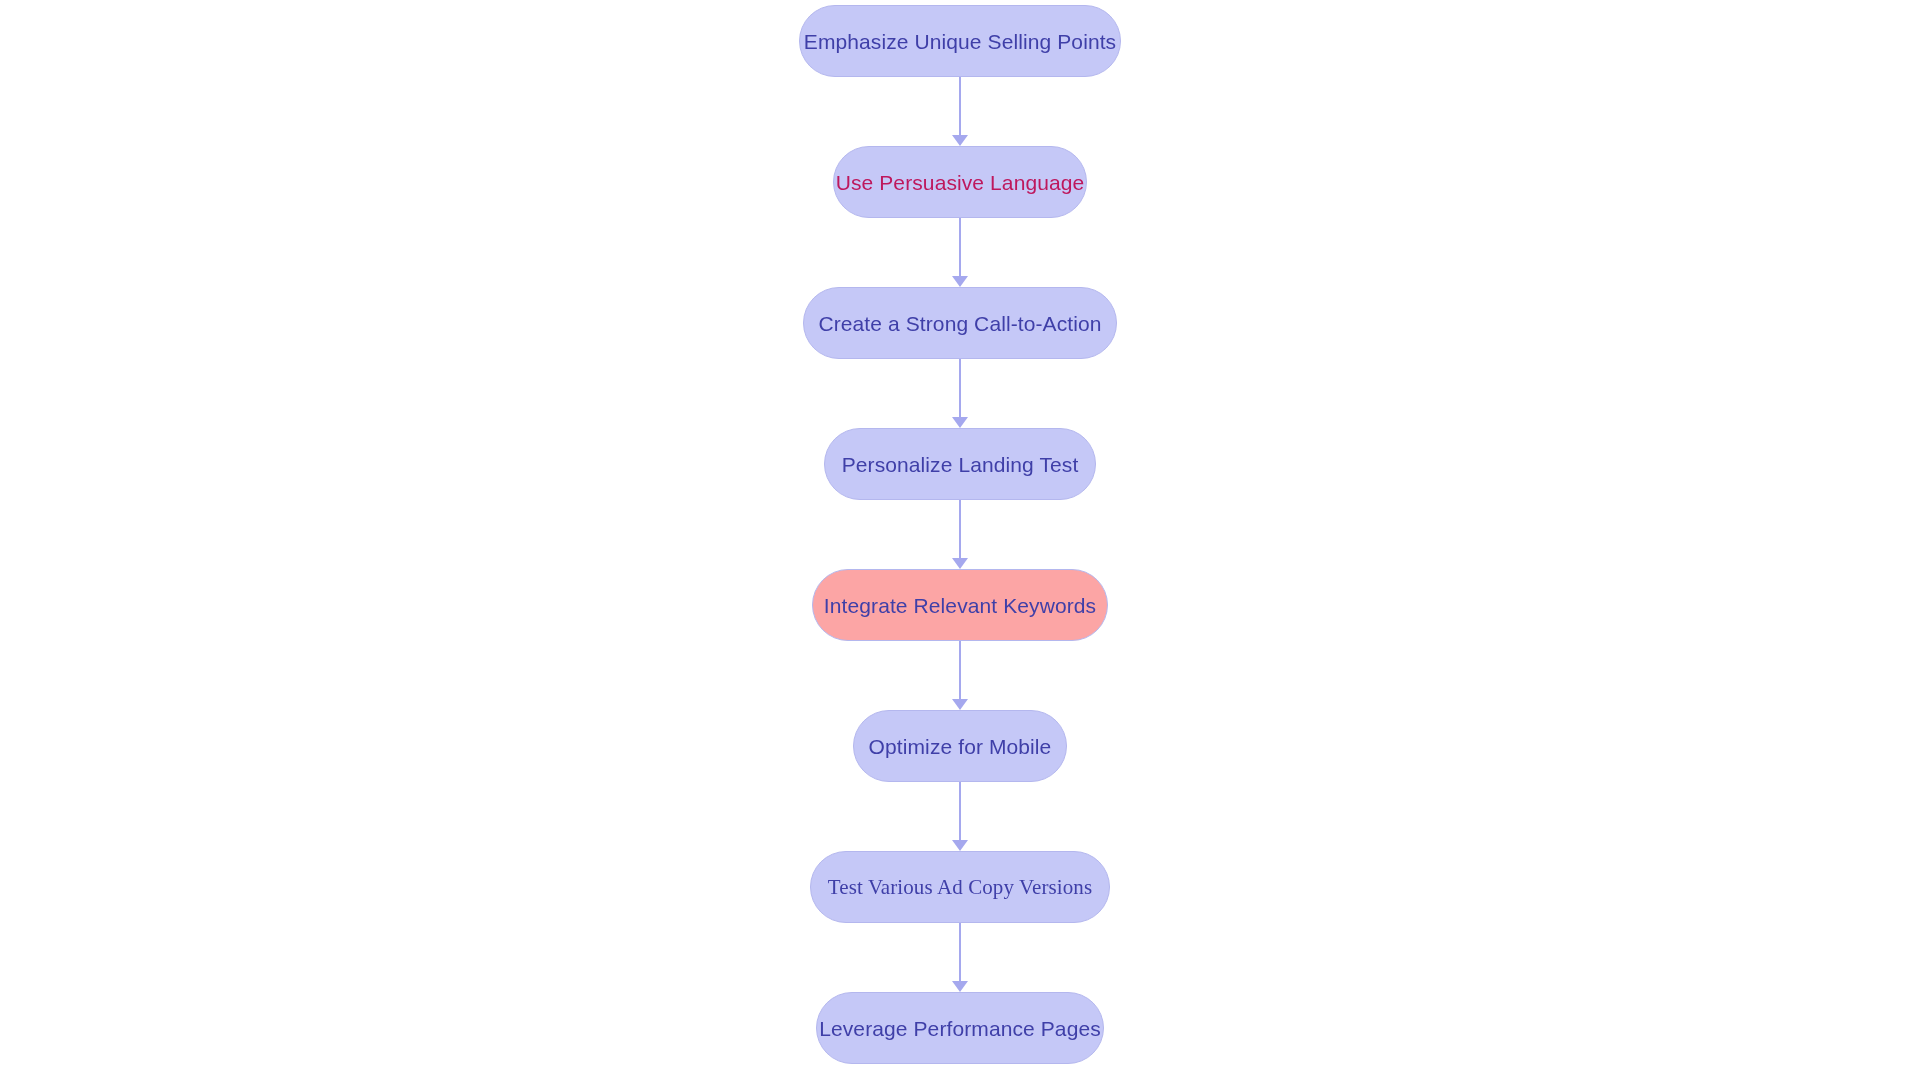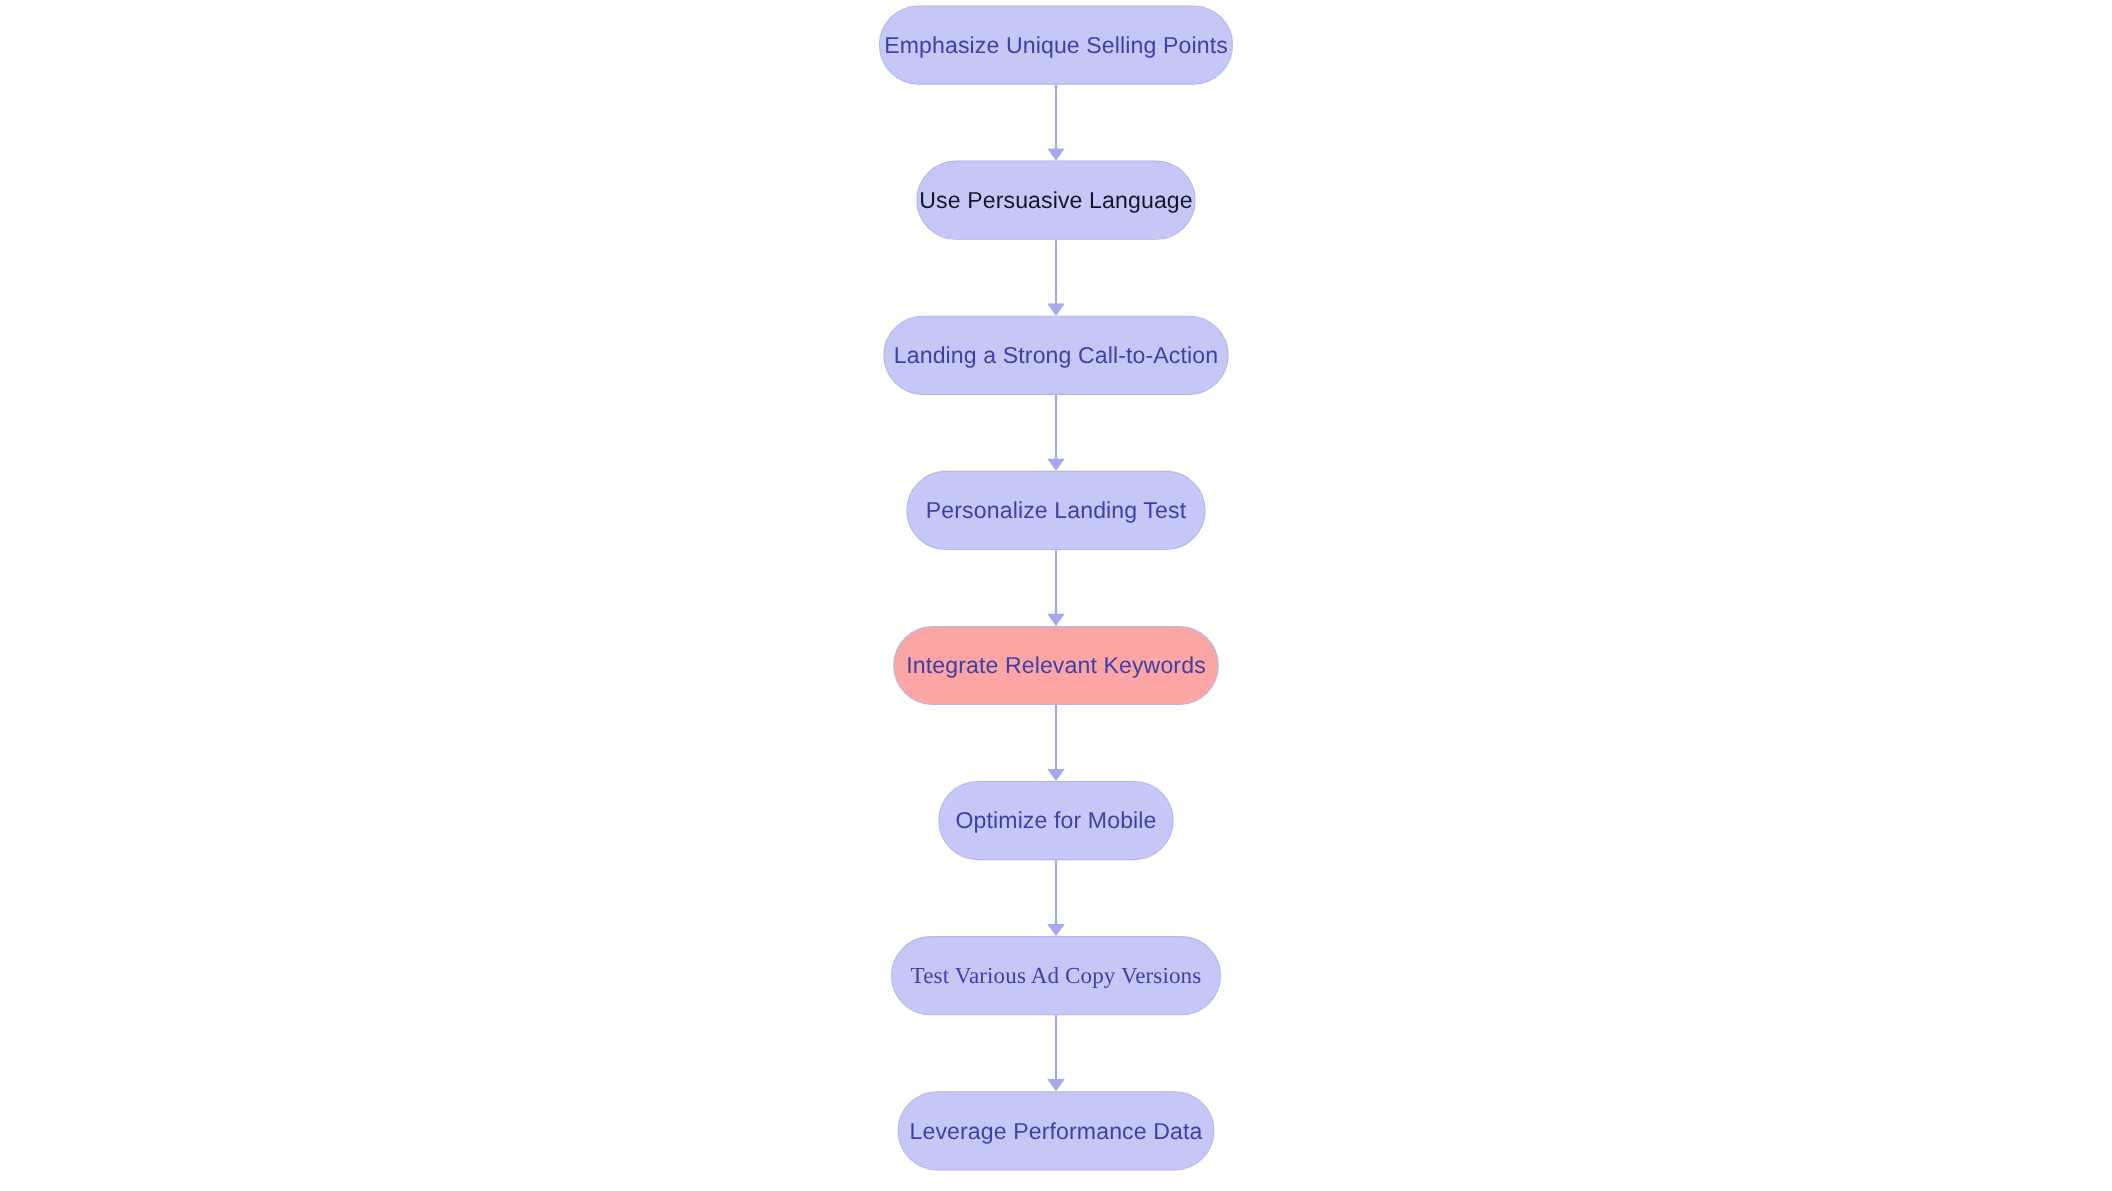--- a/index.html
+++ b/index.html
@@ -85,33 +85,33 @@
       <span class="node-label">Emphasize Unique Selling Points</span>
     </div>
 
     <div class="flow-connector">
       <svg viewBox="0 0 16 69" xmlns="http://www.w3.org/2000/svg" aria-hidden="true">
         <line x1="8" y1="0" x2="8" y2="59" stroke="#a5a8ee" stroke-width="2"></line>
         <polygon points="0,58 16,58 8,69" fill="#a5a8ee"></polygon>
       </svg>
     </div>
 
-    <div class="flow-node" style="width: 254px; background: rgb(197, 200, 247); border-color: rgb(180, 183, 238); color: #0f172a;">
+    <div class="flow-node" style="width: 254px; background: rgb(197, 200, 247); border-color: rgb(180, 183, 238); color: #be185d;">
       <span class="node-label">Use Persuasive Language</span>
     </div>
 
     <div class="flow-connector">
       <svg viewBox="0 0 16 69" xmlns="http://www.w3.org/2000/svg" aria-hidden="true">
         <line x1="8" y1="0" x2="8" y2="59" stroke="#a5a8ee" stroke-width="2"></line>
         <polygon points="0,58 16,58 8,69" fill="#a5a8ee"></polygon>
       </svg>
     </div>
 
     <div class="flow-node" style="width: 314px; background: rgb(197, 200, 247); border-color: rgb(180, 183, 238); color: rgb(63, 63, 168);">
-      <span class="node-label">Landing a Strong Call-to-Action</span>
+      <span class="node-label">Create a Strong Call-to-Action</span>
     </div>
 
     <div class="flow-connector">
       <svg viewBox="0 0 16 69" xmlns="http://www.w3.org/2000/svg" aria-hidden="true">
         <line x1="8" y1="0" x2="8" y2="59" stroke="#a5a8ee" stroke-width="2"></line>
         <polygon points="0,58 16,58 8,69" fill="#a5a8ee"></polygon>
       </svg>
     </div>
 
     <div class="flow-node" style="width: 272px; background: rgb(197, 200, 247); border-color: rgb(180, 183, 238); color: rgb(63, 63, 168);">
@@ -152,17 +152,17 @@
     </div>
 
     <div class="flow-connector">
       <svg viewBox="0 0 16 69" xmlns="http://www.w3.org/2000/svg" aria-hidden="true">
         <line x1="8" y1="0" x2="8" y2="59" stroke="#a5a8ee" stroke-width="2"></line>
         <polygon points="0,58 16,58 8,69" fill="#a5a8ee"></polygon>
       </svg>
     </div>
 
     <div class="flow-node" style="width: 288px; background: rgb(197, 200, 247); border-color: rgb(180, 183, 238); color: rgb(63, 63, 168);">
-      <span class="node-label">Leverage Performance Data</span>
+      <span class="node-label">Leverage Performance Pages</span>
     </div>
 
   </div>
 </div>
 
 </body></html>

